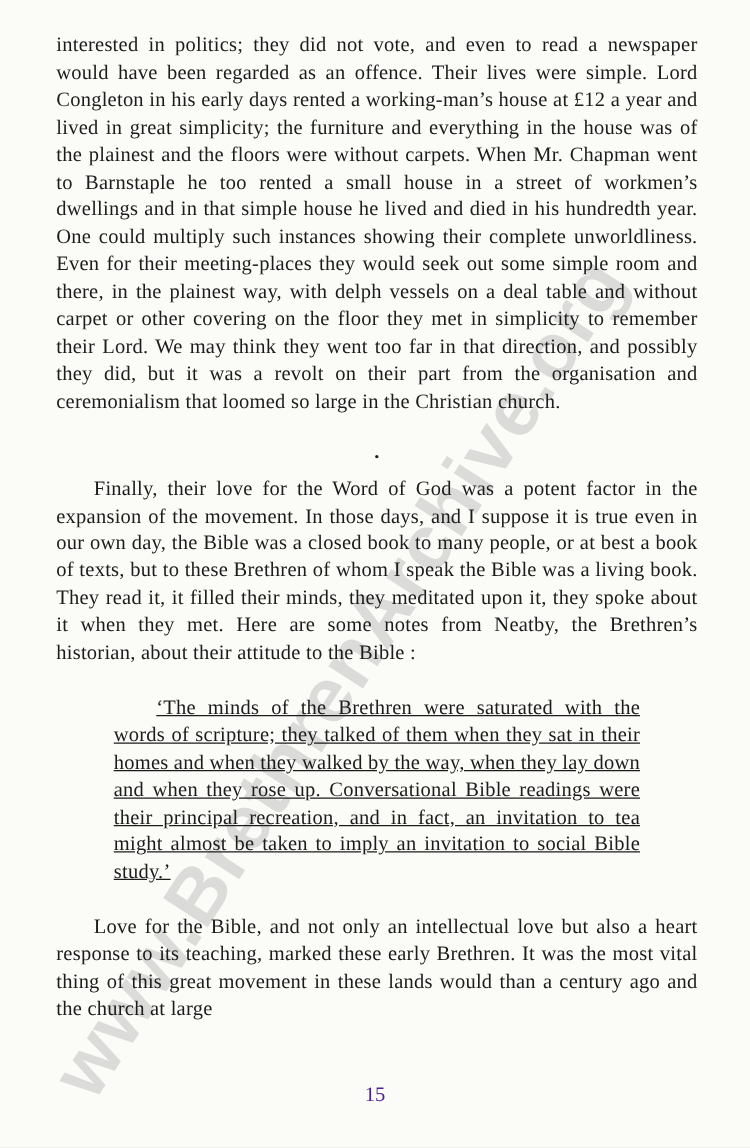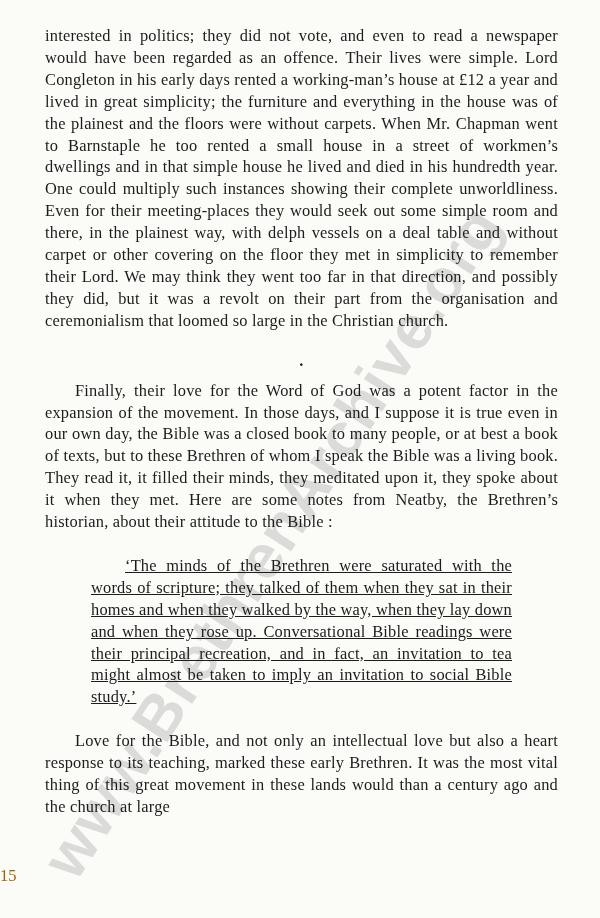--- a/index.html
+++ b/index.html
@@ -48,23 +48,23 @@
     text-decoration: underline;
   }
   .para-3 {
     margin-top: 22px !important;
   }
   .page-number {
     position: absolute;
     left: 0;
     right: 0;
     bottom: 32px;
-    text-align: left;
+    text-align: center;
     font-size: 16.5px;
-    color: #a16207;
+    color: #4c1d95;
   }
   .watermark {
     position: absolute;
     left: 28px;
     top: 852px;
     transform: rotate(-57deg);
     transform-origin: 0 0;
     font-family: "Liberation Sans", sans-serif;
     font-weight: bold;
     font-size: 62px;

